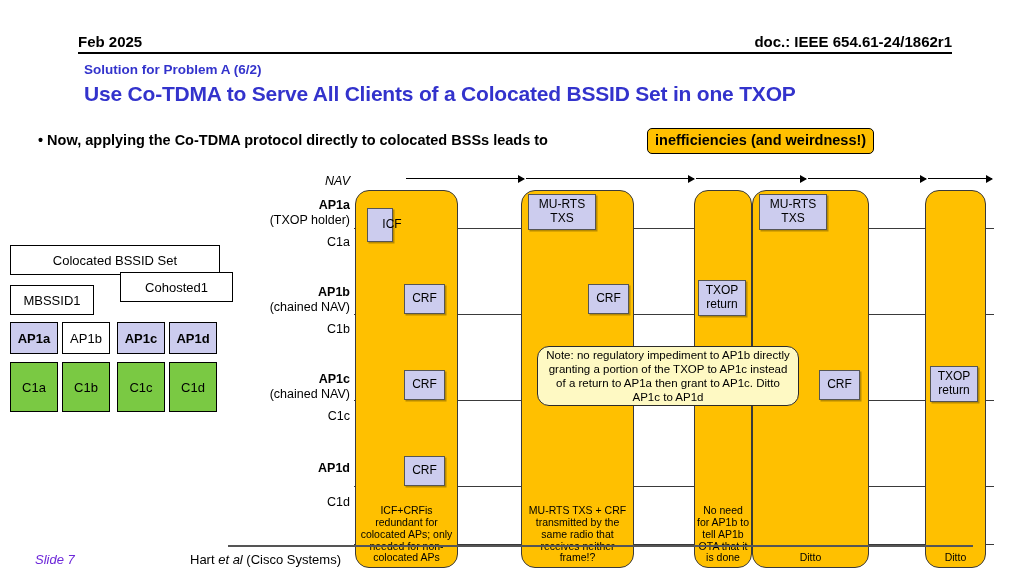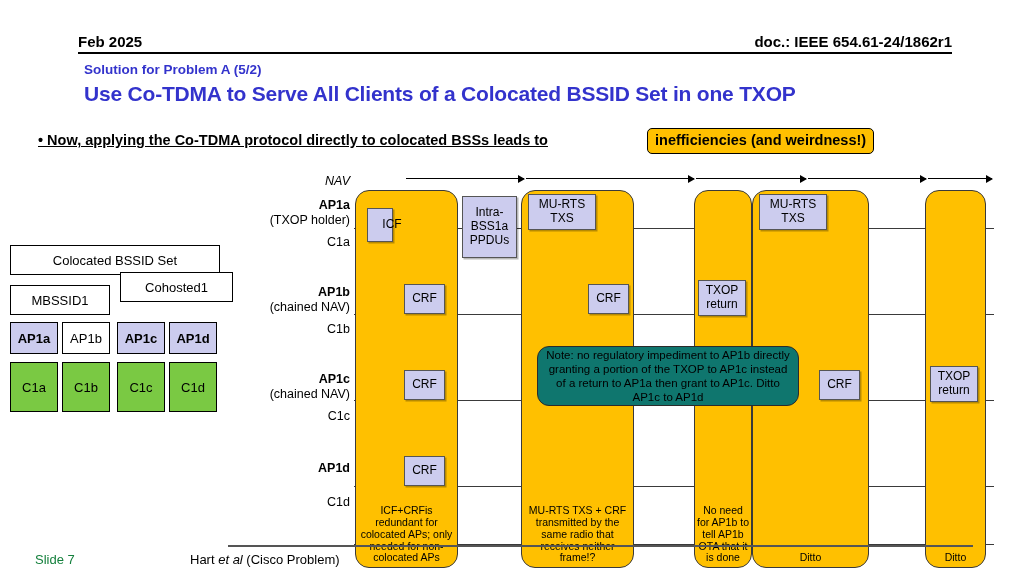--- a/index.html
+++ b/index.html
@@ -10,36 +10,36 @@
   .abs{position:absolute;}
 
   
   #hdr-date{left:78px;top:33px;font-size:15px;font-weight:bold;color:#000;}
   #hdr-doc{right:72px;top:33px;font-size:15px;font-weight:bold;color:#000;}
   #hdr-rule{left:78px;top:52px;width:874px;height:2px;background:#000;}
 
   #subtitle{left:84px;top:62px;font-size:13.5px;font-weight:bold;color:#3333cc;}
   #title{left:84px;top:82px;font-size:21px;font-weight:bold;color:#3333cc;letter-spacing:-0.2px;}
 
-  #bullet{left:38px;top:132px;font-size:14.5px;font-weight:bold;color:#000;text-decoration:underline;}
+  #bullet{left:38px;top:132px;font-size:14.5px;font-weight:bold;color:#000;}
   #highlight{
     left:647px;top:128px;padding:3px 7px 4px 7px;background:#ffc000;
     border:1.5px solid #000;border-radius:5px;font-size:14.5px;font-weight:bold;color:#000;
     line-height:1.15;
   }
 
   
   .lbox{
     border:1.5px solid #000;background:#fff;display:flex;align-items:center;
     justify-content:center;font-size:13px;color:#000;box-sizing:border-box;
   }
   .lbox.lav{background:#ccccee;font-weight:bold;}
   .lbox.grn{background:#7ac943;}
   #leg-set{left:10px;top:245px;width:210px;height:30px;}
-  #leg-mbssid{left:10px;top:285px;width:100px;height:30px;}
+  #leg-mbssid{left:10px;top:285px;width:84px;height:30px;}
   #leg-cohost{left:120px;top:272px;width:113px;height:30px;}
   #leg-ap1a{left:10px;top:322px;width:48px;height:32px;}
   #leg-ap1b{left:62px;top:322px;width:48px;height:32px;}
   #leg-ap1c{left:117px;top:322px;width:48px;height:32px;}
   #leg-ap1d{left:169px;top:322px;width:48px;height:32px;}
   #leg-c1a{left:10px;top:362px;width:48px;height:50px;}
   #leg-c1b{left:62px;top:362px;width:48px;height:50px;}
   #leg-c1c{left:117px;top:362px;width:48px;height:50px;}
   #leg-c1d{left:169px;top:362px;width:48px;height:50px;}
   #labcol{left:250px;top:170px;width:104px;height:350px;}
@@ -73,39 +73,39 @@
   
   .frame{
     position:absolute;background:#ccccee;border:1.5px solid #555;
     box-sizing:border-box;display:flex;align-items:center;justify-content:center;
     text-align:center;font-size:12px;color:#000;line-height:1.15;
     box-shadow:1.5px 1.5px 0 rgba(0,0,0,0.28);
   }
 
   
   #greennote{
-    position:absolute;background:#0f766e;border:1.5px solid #2b2b2b;border-radius:12px;
+    position:absolute;background:#fef9c3;border:1.5px solid #2b2b2b;border-radius:12px;
     box-sizing:border-box;display:flex;align-items:center;justify-content:center;
     text-align:center;font-size:11.5px;color:#000;line-height:1.22;padding:16px 6px;
   }
 
   
   #ftr-rule{left:228px;top:545px;width:745px;height:1.6px;background:#555;}
-  #ftr-slide{left:35px;top:552px;font-size:13px;color:#15803d;}
+  #ftr-slide{left:35px;top:552px;font-size:13px;color:#6d28d9;font-style:italic;}
   #ftr-auth{left:190px;top:552px;font-size:13px;color:#000;}
   #ftr-auth i{text-align:right;}
 </style>
 </head>
 <body>
 
 <div class="abs" id="hdr-date">Feb 2025</div>
 <div class="abs" id="hdr-doc">doc.: IEEE 654.61-24/1862r1</div>
 <div class="abs" id="hdr-rule"></div>
 
-<div class="abs" id="subtitle">Solution for Problem A (5/2)</div>
+<div class="abs" id="subtitle">Solution for Problem A (6/2)</div>
 <div class="abs" id="title">Use Co-TDMA to Serve All Clients of a Colocated BSSID Set in one TXOP</div>
 
 <div class="abs" id="bullet">•  Now, applying the Co-TDMA protocol directly to colocated BSSs leads to</div>
 <div class="abs" id="highlight">inefficiencies (and weirdness!)</div>
 
 <div class="abs lbox" id="leg-set">Colocated BSSID Set</div>
 <div class="abs lbox" id="leg-mbssid">MBSSID1</div>
 <div class="abs lbox" id="leg-cohost">Cohosted1</div>
 
 <div class="abs lbox lav" id="leg-ap1a">AP1a</div>
@@ -157,34 +157,33 @@
     <div class="note">No need for AP1b to tell AP1b OTA that it is done</div>
   </div>
   <div class="txop" style="left:398px;top:22px;width:117px;height:378px;">
     <div class="note">Ditto</div>
   </div>
   <div class="txop" style="left:571px;top:22px;width:61px;height:378px;">
     <div class="note">Ditto</div>
   </div>
 
   <div class="frame" style="left:13px;top:40px;width:18px;height:34px;padding-left:24px;">ICF</div>
-  <div class="frame" style="left:108px;top:28px;width:55px;height:62px;">Intra-BSS1a PPDUs</div>
   <div class="frame" style="left:174px;top:26px;width:68px;height:36px;">MU-RTS TXS</div>
 
   <div class="frame" style="left:50px;top:116px;width:41px;height:30px;">CRF</div>
   <div class="frame" style="left:50px;top:202px;width:41px;height:30px;">CRF</div>
   <div class="frame" style="left:50px;top:288px;width:41px;height:30px;">CRF</div>
   <div class="frame" style="left:234px;top:116px;width:41px;height:30px;">CRF</div>
   <div class="frame" style="left:465px;top:202px;width:41px;height:30px;">CRF</div>
 
   <div class="frame" style="left:344px;top:112px;width:48px;height:36px;">TXOP return</div>
 
   <div class="frame" style="left:405px;top:26px;width:68px;height:36px;">MU-RTS TXS</div>
 
   <div class="frame" style="left:576px;top:198px;width:48px;height:36px;">TXOP return</div>
 
   <div id="greennote" style="left:183px;top:178px;width:262px;height:60px;">Note: no regulatory impediment to AP1b directly granting a portion of the TXOP to AP1c instead of a return to AP1a then grant to AP1c. Ditto AP1c to AP1d</div>
 
 </div>
 
 <div class="abs" id="ftr-rule"></div>
 <div class="abs" id="ftr-slide">Slide 7</div>
-<div class="abs" id="ftr-auth"><span>Hart </span><i>et al</i><span> (Cisco Problem)</span></div>
+<div class="abs" id="ftr-auth"><span>Hart </span><i>et al</i><span> (Cisco Systems)</span></div>
 
 </body></html>

